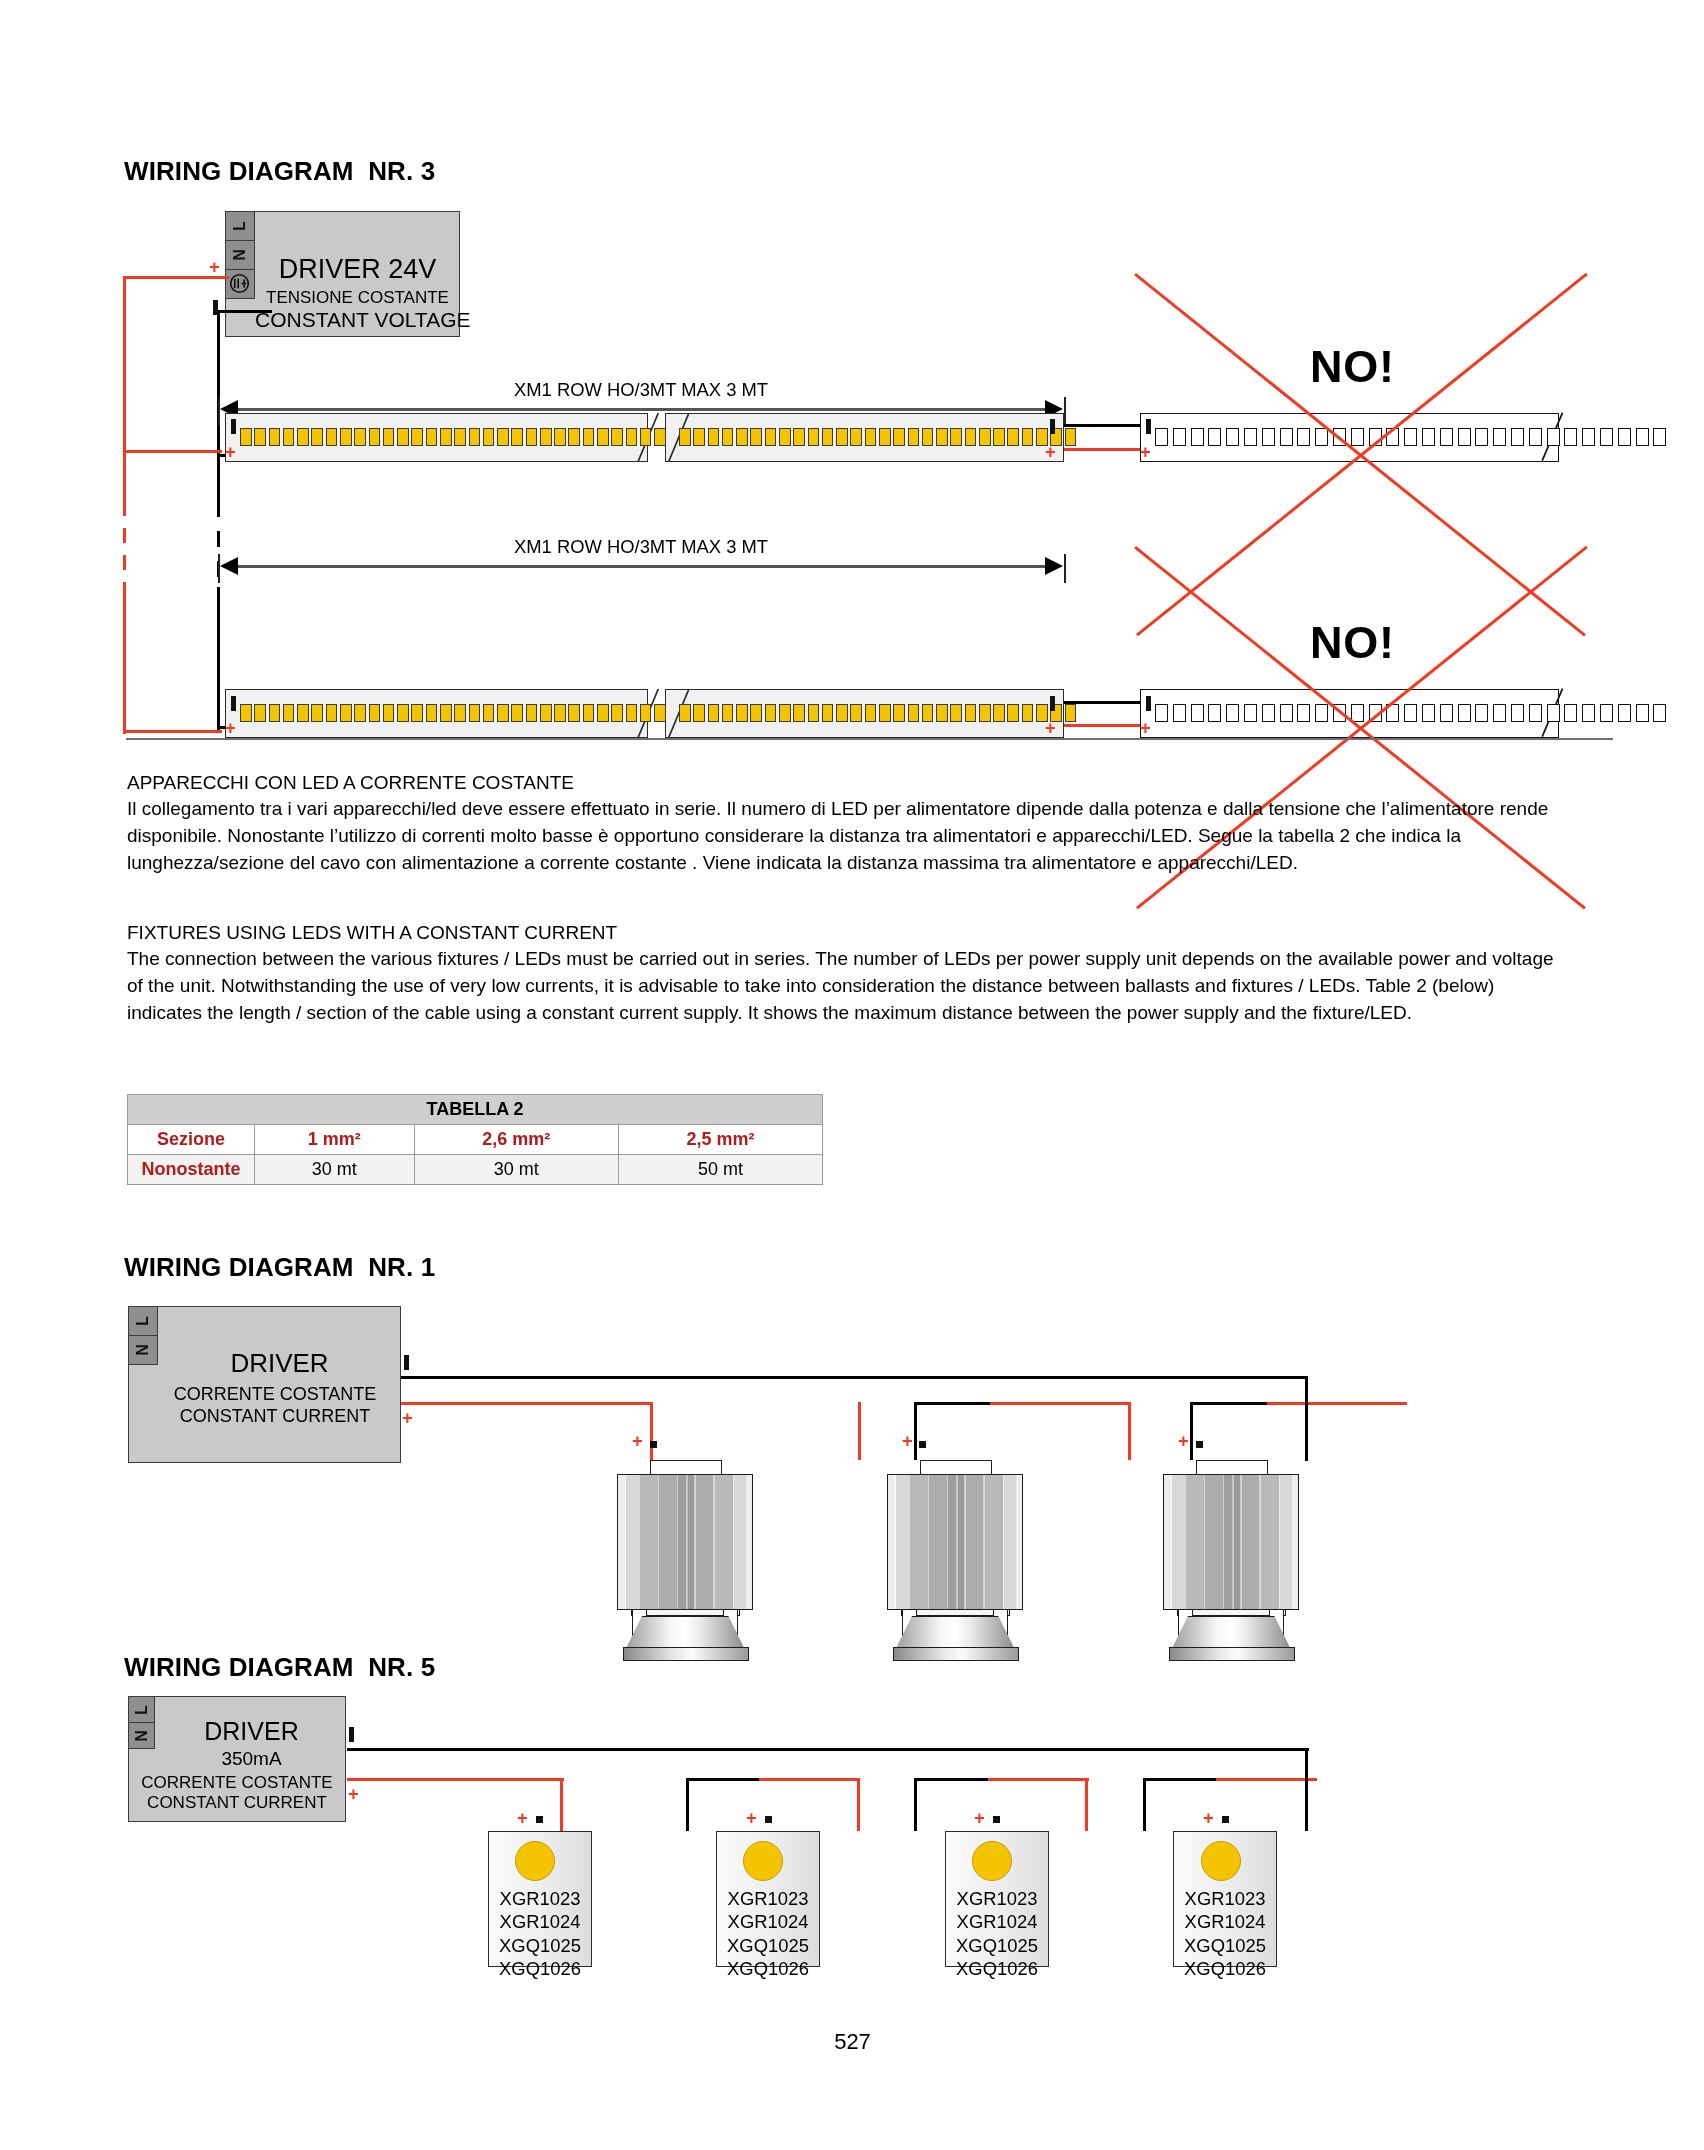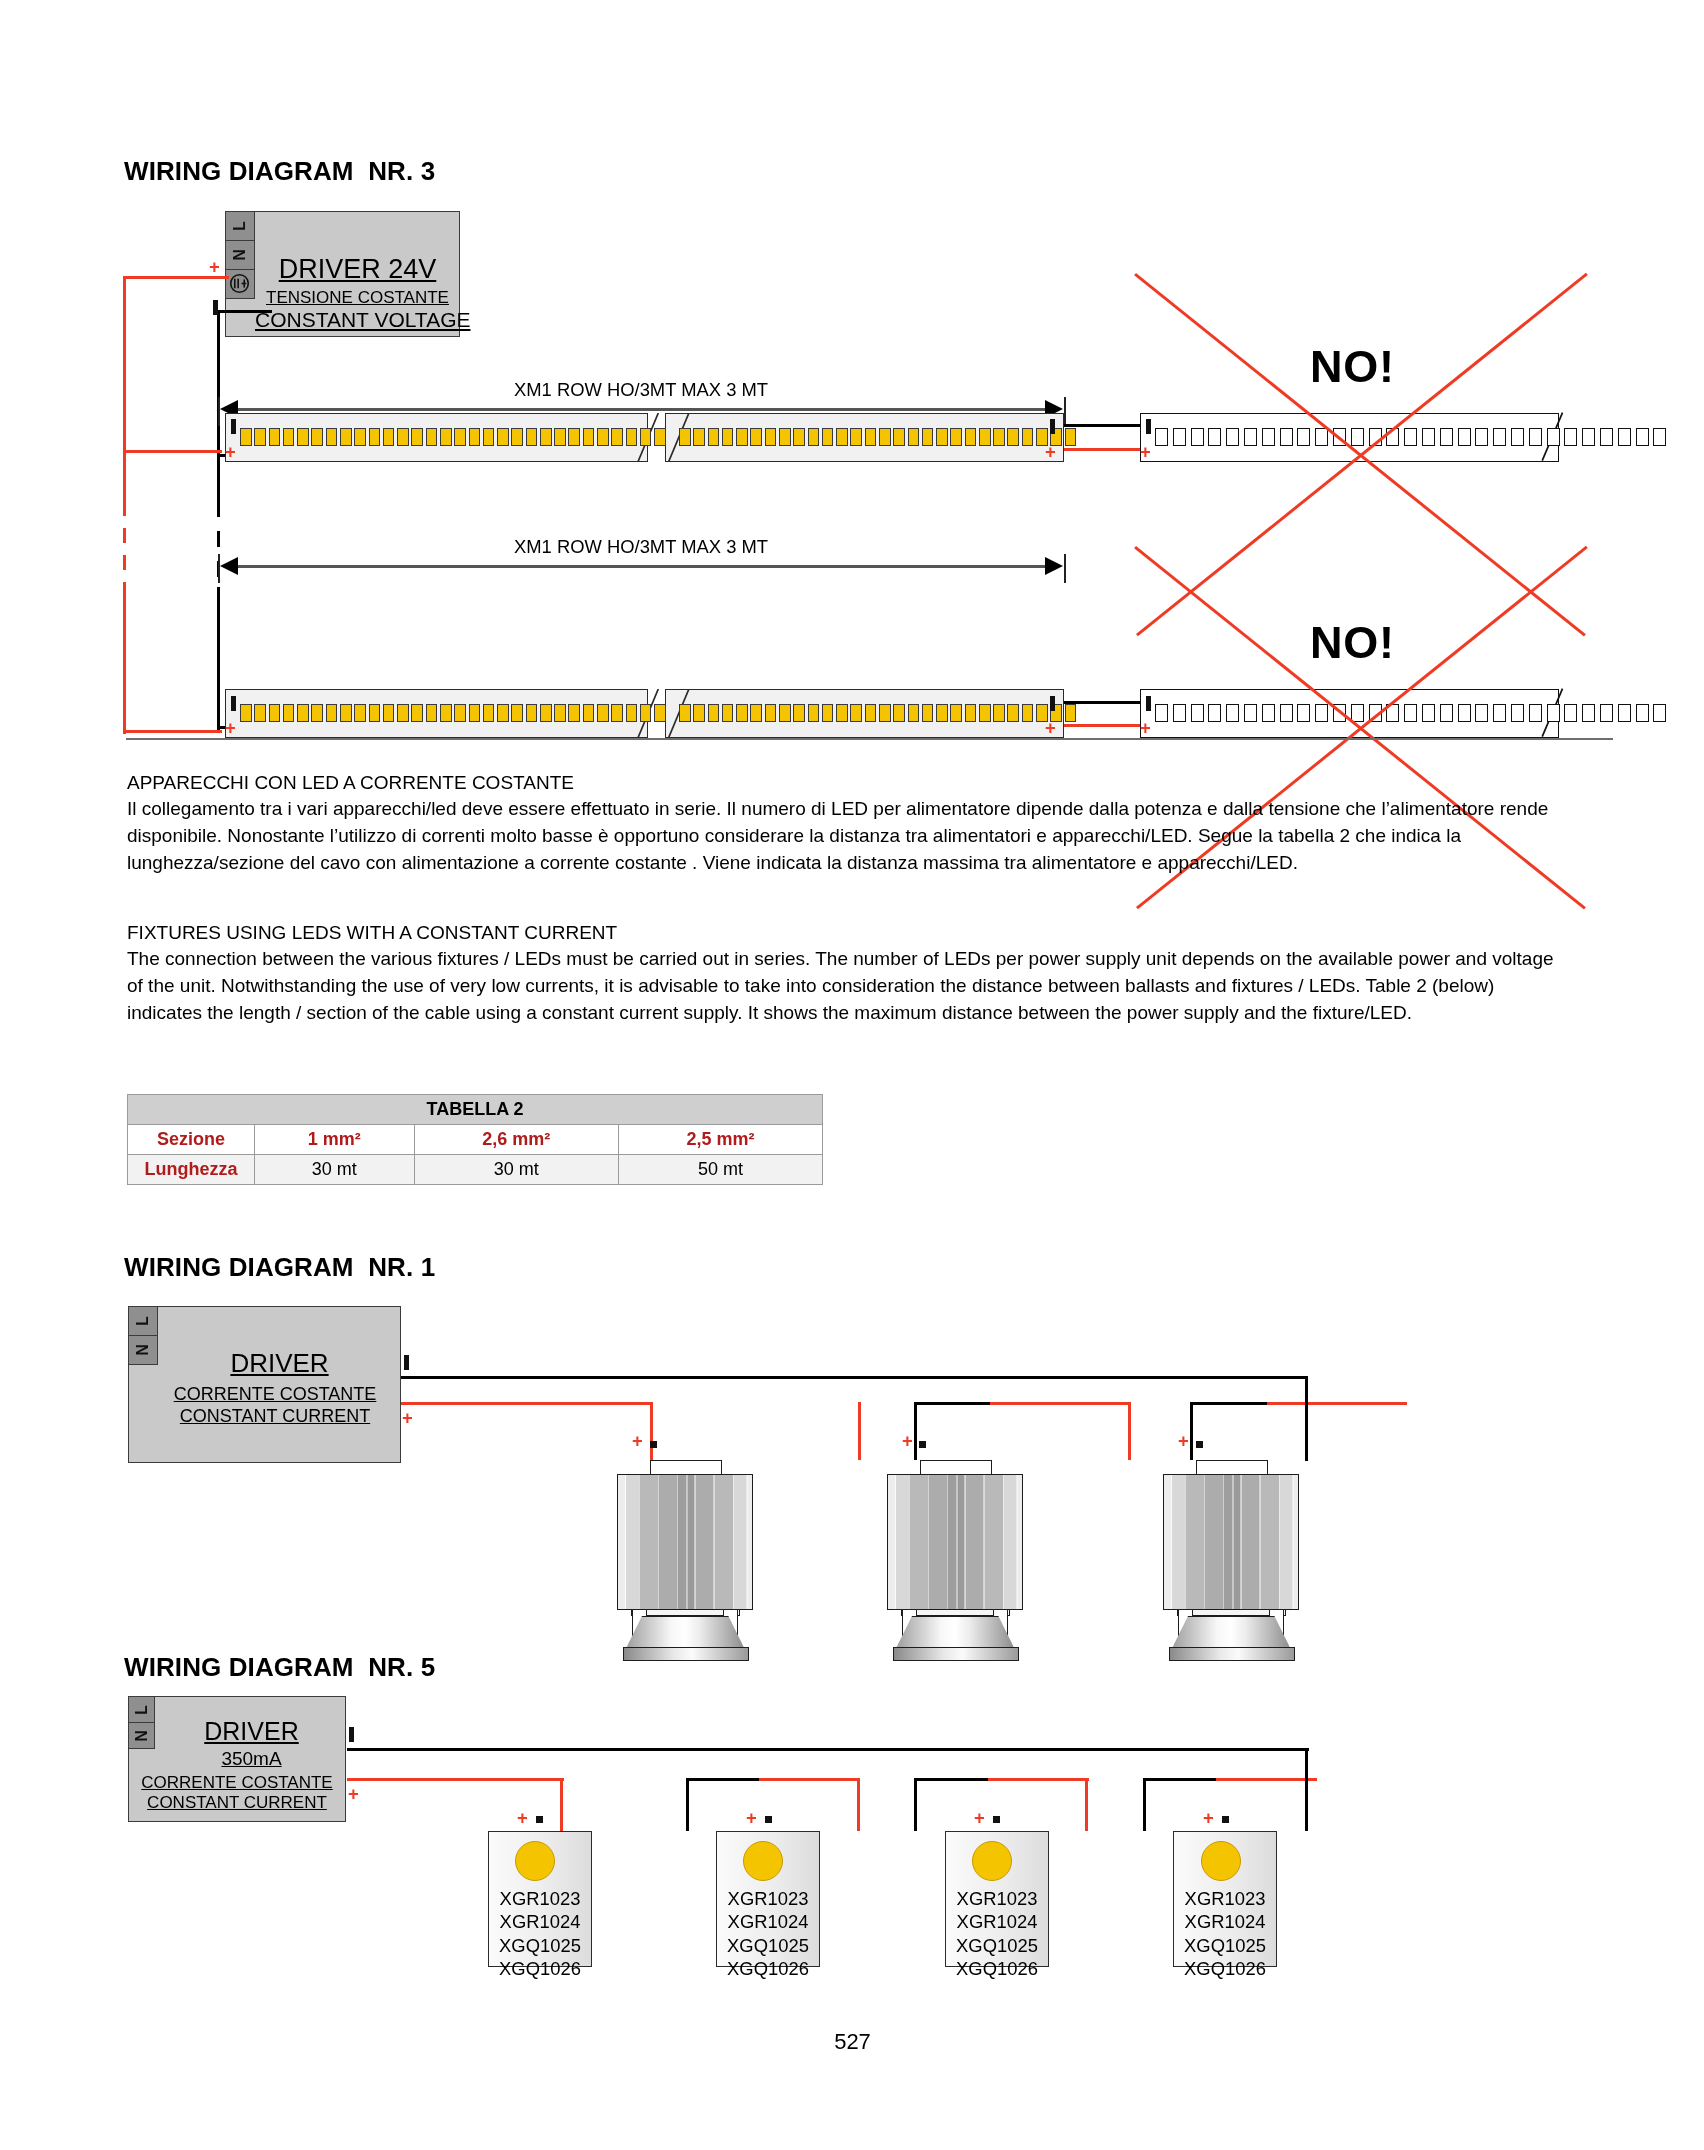--- a/index.html
+++ b/index.html
@@ -9,21 +9,21 @@
   .pg{position:absolute;inset:0;}
 
   .sect-title{position:absolute;font-weight:bold;font-size:26px;letter-spacing:0.1px;white-space:pre;}
 
   
   .driver{position:absolute;background:#c9c9c9;border:1.4px solid #3b3b3b;box-sizing:border-box;}
   .term{position:absolute;background:#8f8f8f;border:1.4px solid #3b3b3b;box-sizing:border-box;
         display:flex;align-items:center;justify-content:center;font-size:15.7px;font-weight:bold;color:#111;}
   .term span{transform:rotate(-90deg);display:block;line-height:1;}
   .gnd{position:absolute;background:#8f8f8f;border:1.4px solid #3b3b3b;box-sizing:border-box;}
-  .dtxt{position:absolute;left:0;right:0;text-align:center;white-space:pre;line-height:1.12;text-decoration:underline;}
+  .dtxt{position:absolute;left:0;right:0;text-align:center;white-space:pre;line-height:1.12;}
 
   
   .w{position:absolute;background:#000;}
   .wr{position:absolute;background:#ef3b23;}
   .wdash-r{position:absolute;
      background:repeating-linear-gradient(to bottom,#ef3b23 0 15px,rgba(0,0,0,0) 15px 27px);}
   .wdash-k{position:absolute;
      background:repeating-linear-gradient(to bottom,#000 0 16.4px,rgba(0,0,0,0) 16.4px 30px);}
   .plus{position:absolute;color:#ef3b23;font-weight:bold;font-size:18.4px;line-height:1;}
 
@@ -376,21 +376,21 @@
         <tr>
           <td class="t-head" colspan="4">TABELLA 2</td>
         </tr>
         <tr>
           <td class="t-red" style="width:126px">Sezione</td>
           <td class="t-red">1 mm²</td>
           <td class="t-red">2,6 mm²</td>
           <td class="t-red">2,5 mm²</td>
         </tr>
         <tr>
-          <td class="t-red t-val">Lunghezza</td>
+          <td class="t-red t-val">Nonostante</td>
           <td class="t-val">30 mt</td>
           <td class="t-val">30 mt</td>
           <td class="t-val">50 mt</td>
         </tr>
       </tbody>
     </table>
     <div class="sect-title" style="left:124px;top:1252px">WIRING DIAGRAM  NR. 1</div>
     <div class="driver" style="left:128px;top:1306px;width:273px;height:157px"></div>
     <div class="term" style="left:128px;top:1306px;width:30px;height:30px">
       <span>L</span>

